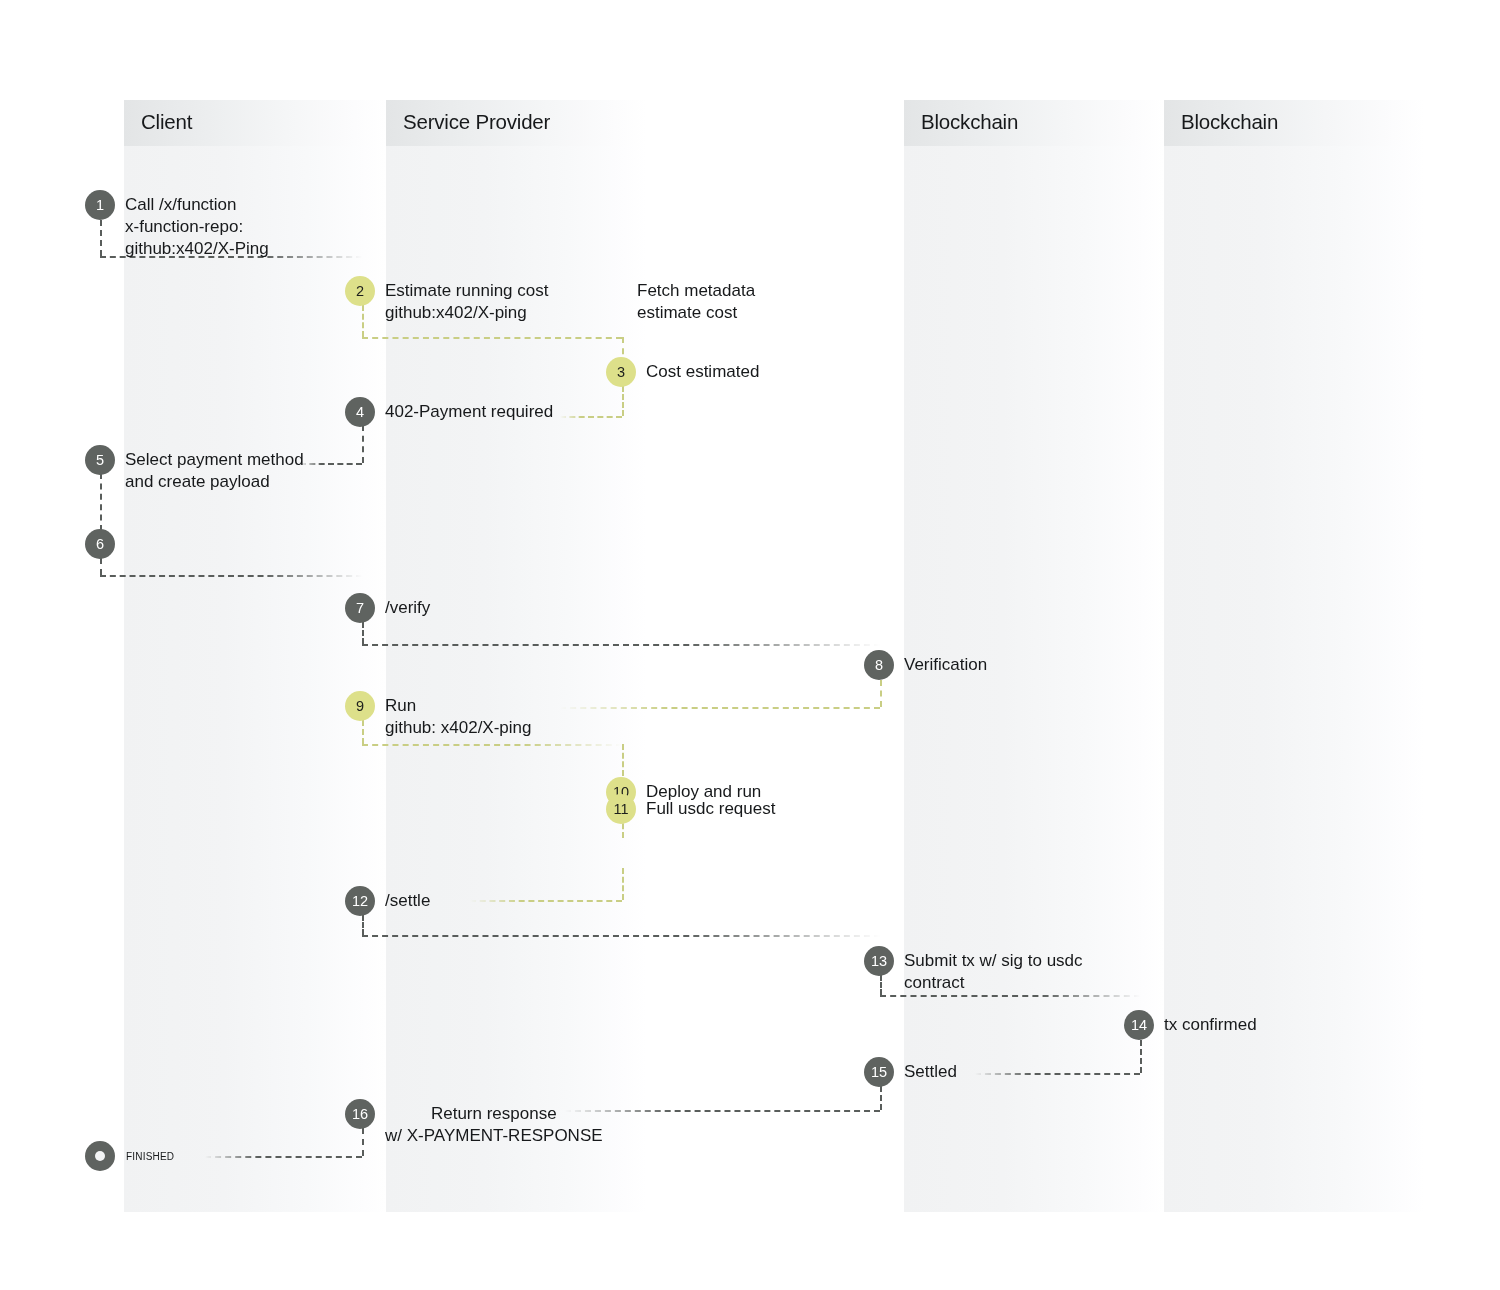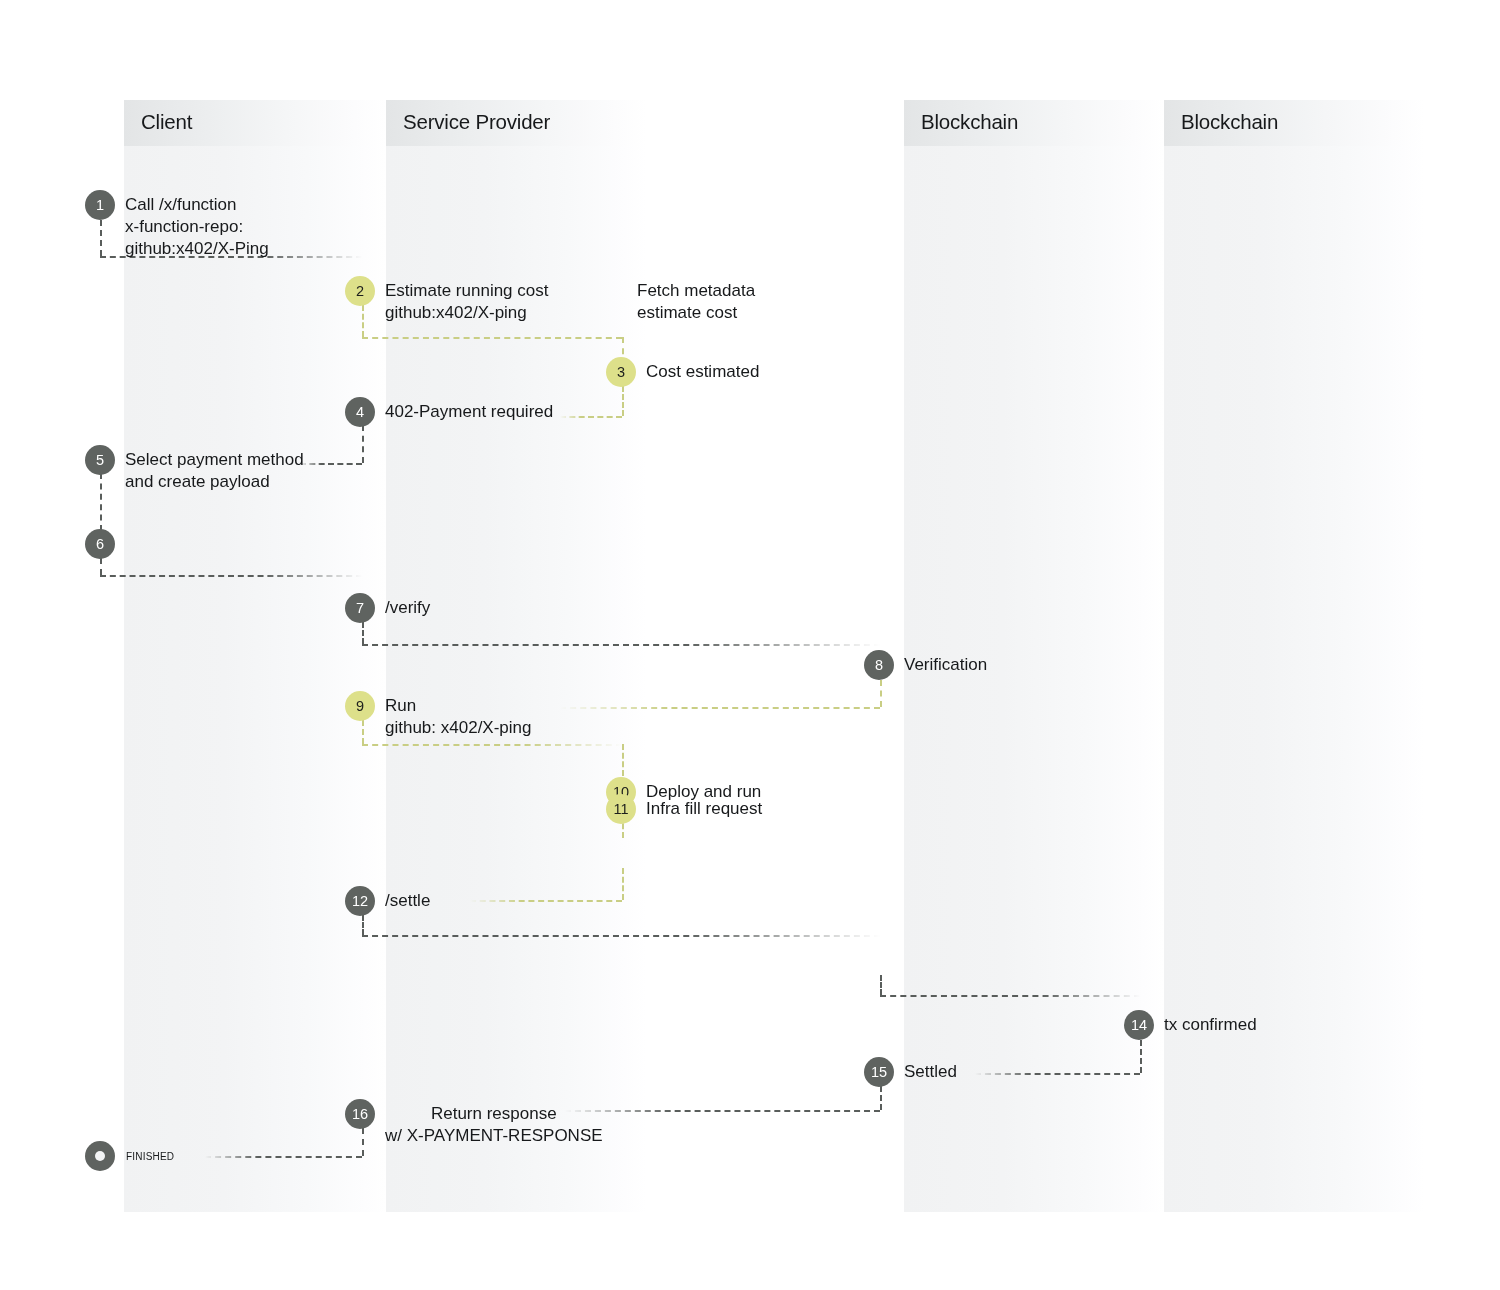--- a/index.html
+++ b/index.html
@@ -253,28 +253,33 @@
 github: x402/X-ping</div>
   </div>
 
   <div class="step" style="left:606px; top:777px;">
     <div class="badge olive">10</div>
     <div class="step-label">Deploy and run</div>
   </div>
 
   <div class="step" style="left:606px; top:794px;">
     <div class="badge olive">11</div>
-    <div class="step-label">Infra fill request</div>
+    <div class="step-label">Full usdc request</div>
   </div>
 
   <div class="step" style="left:345px; top:886px;">
     <div class="badge grey">12</div>
     <div class="step-label">/settle</div>
   </div>
 
+  <div class="step" style="left:864px; top:946px;">
+    <div class="badge grey">13</div>
+    <div class="step-label">Submit tx w/ sig to usdc
+contract</div>
+  </div>
 
   <div class="step" style="left:1124px; top:1010px;">
     <div class="badge grey">14</div>
     <div class="step-label">tx confirmed</div>
   </div>
 
   <div class="step" style="left:864px; top:1057px;">
     <div class="badge grey">15</div>
     <div class="step-label">Settled</div>
   </div>

